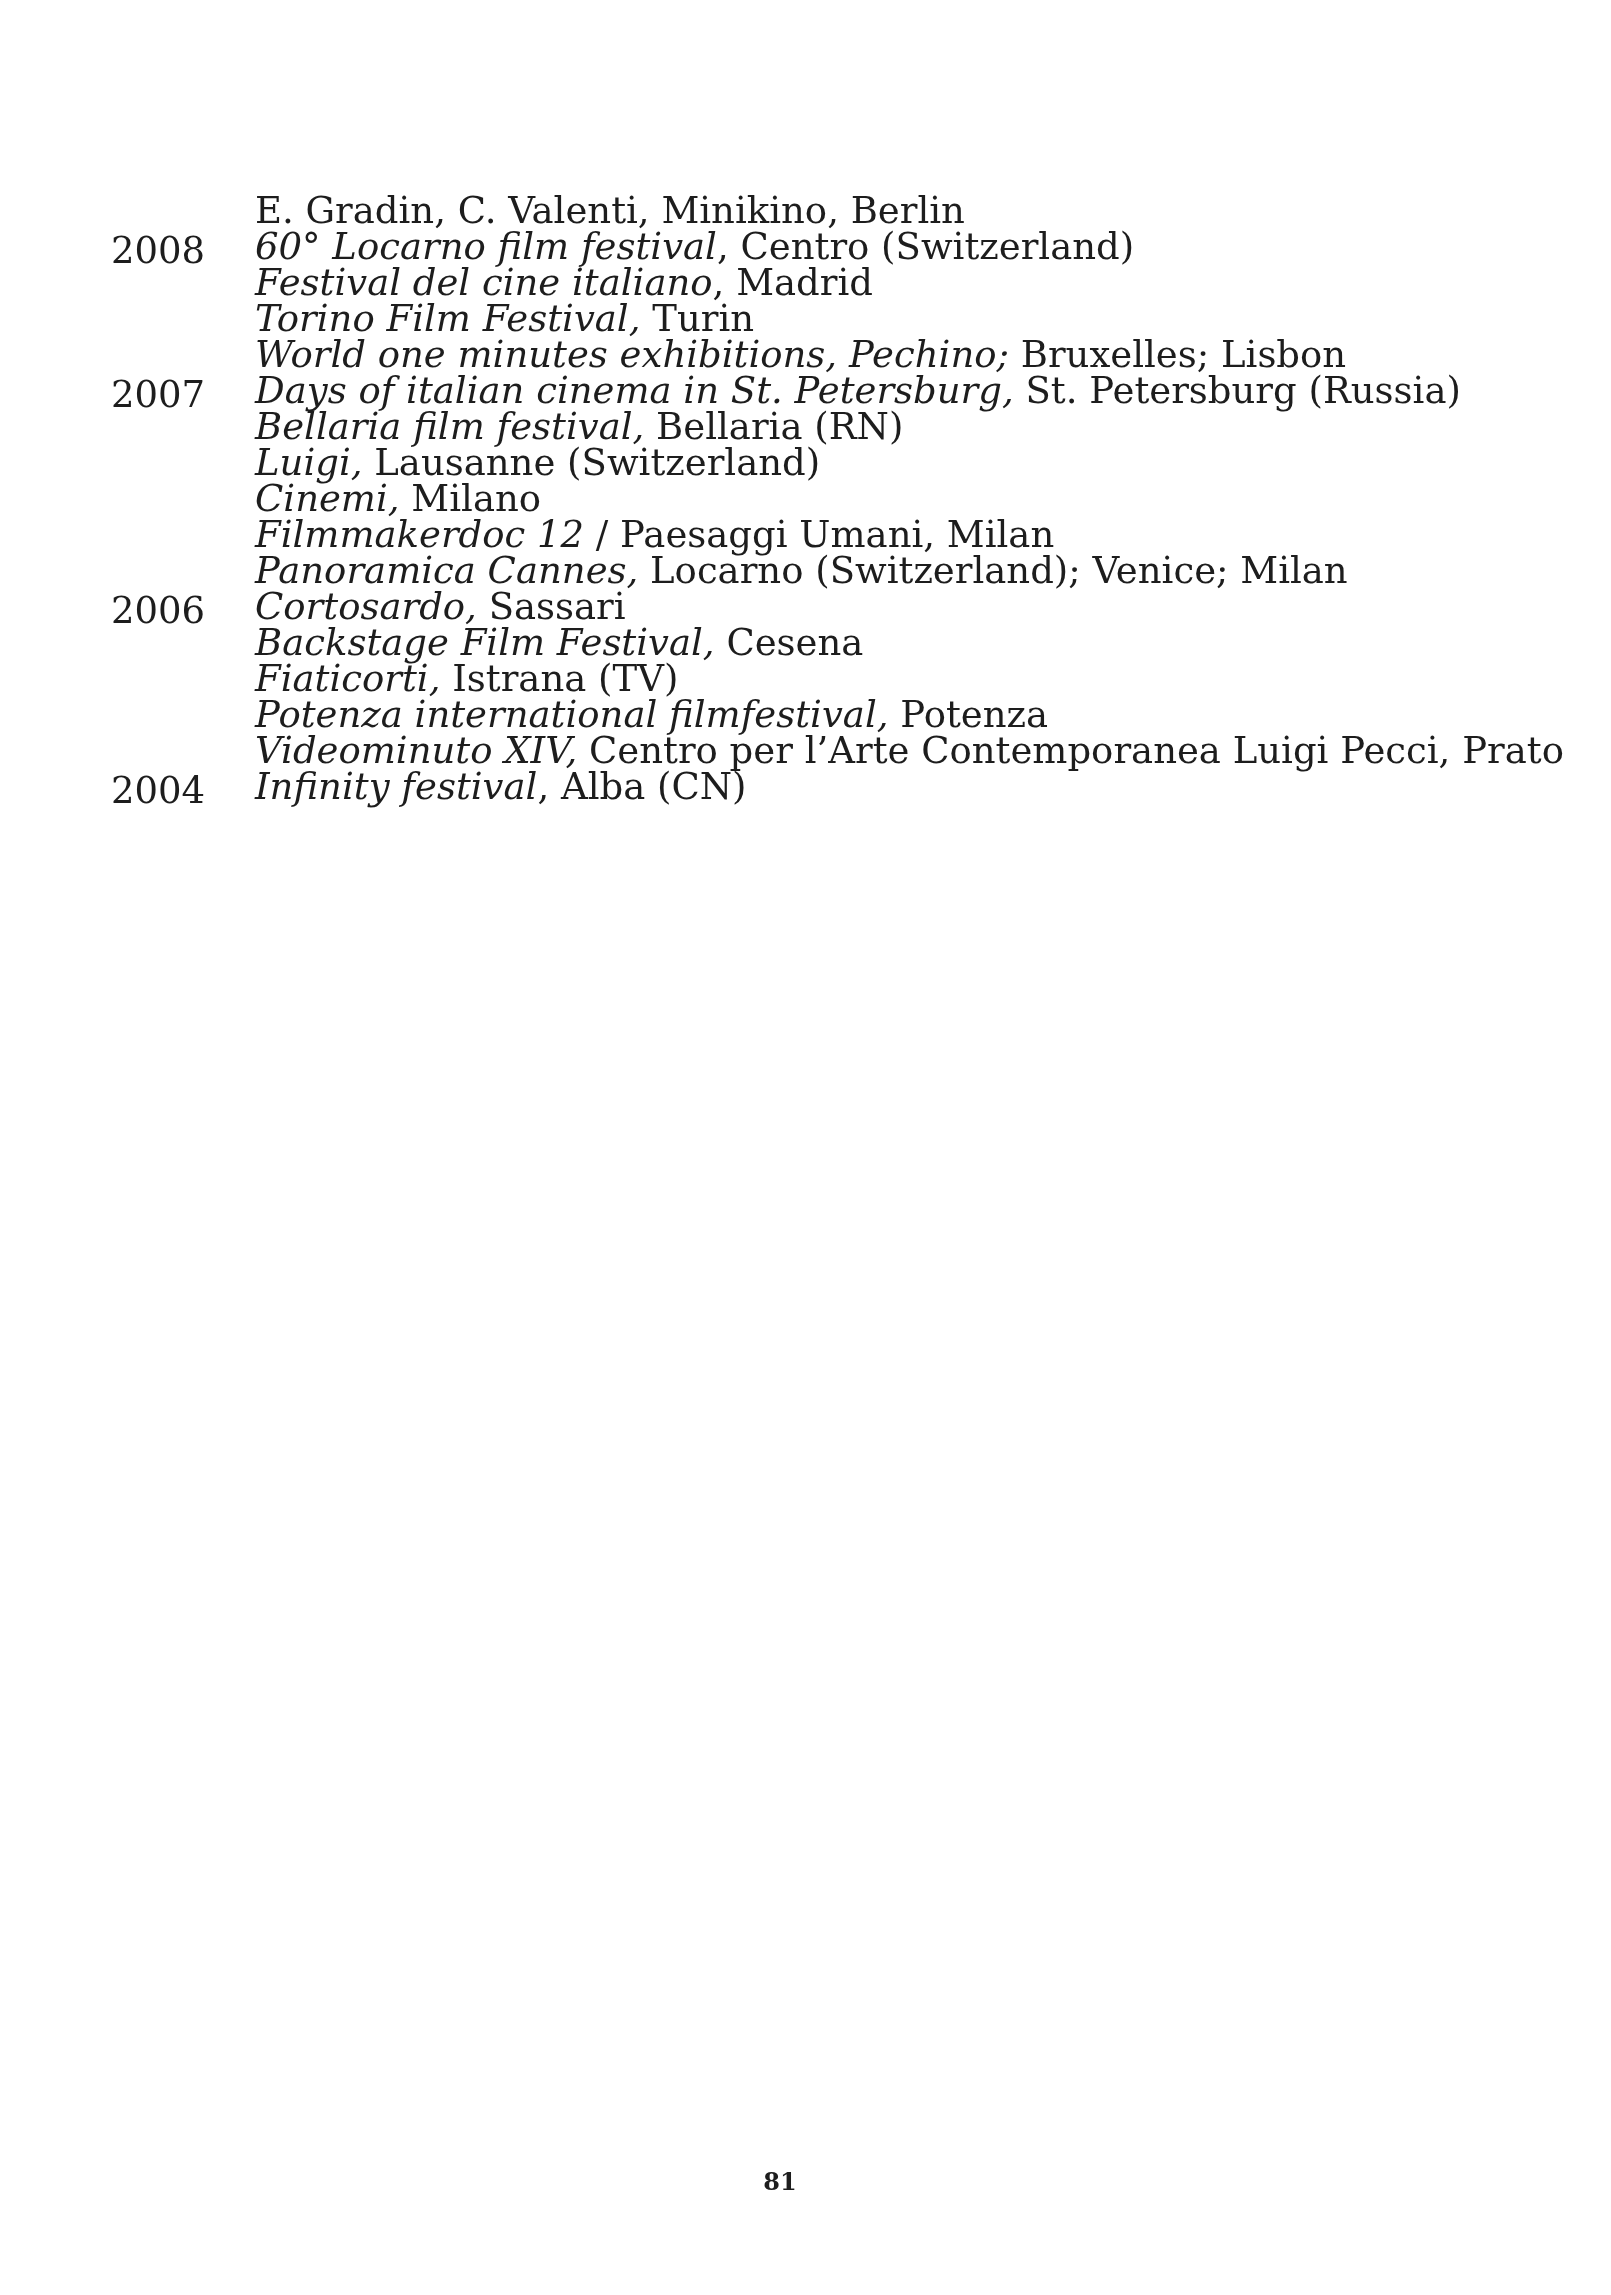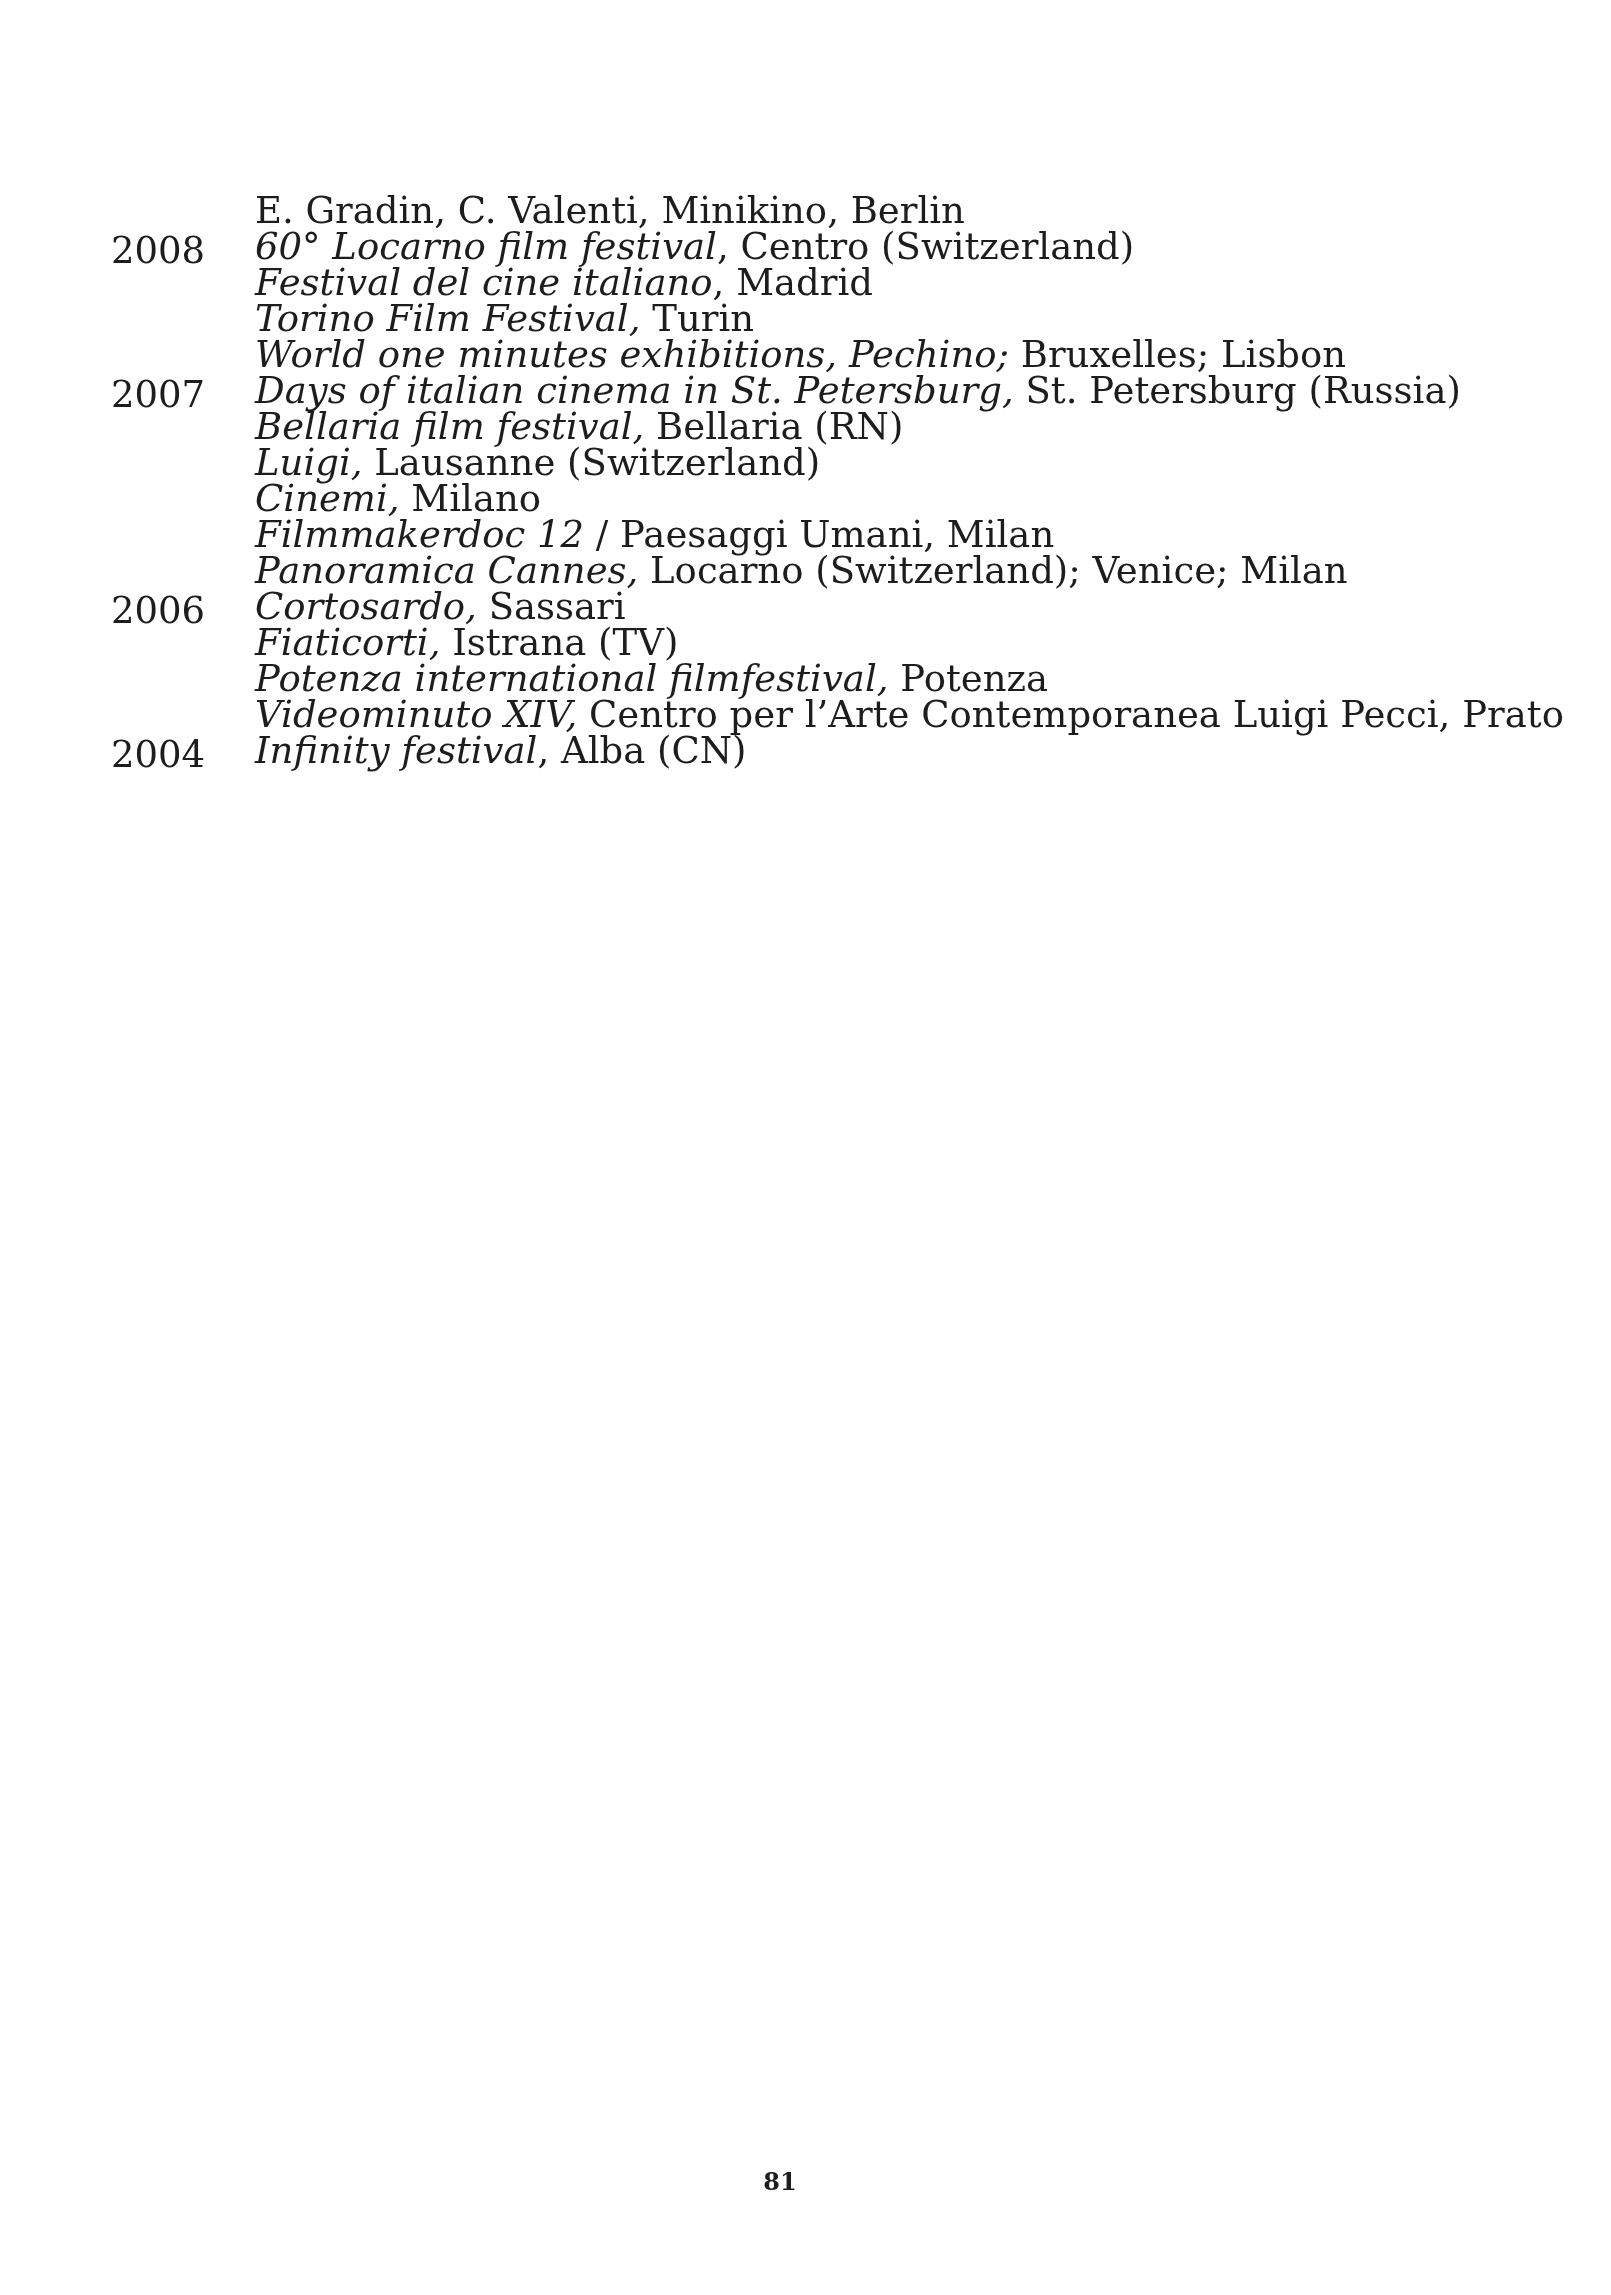--- a/index.html
+++ b/index.html
@@ -123,20 +123,24 @@
     <div class="row">
       <span class="year"></span>
       <span class="text"><em class="title">Panoramica Cannes,</em><span class="rest"> Locarno (Switzerland); Venice; Milan</span></span>
     </div>
 
     <div class="row">
       <span class="year">2006</span>
       <span class="text"><em class="title">Cortosardo,</em><span class="rest"> Sassari</span></span>
     </div>
 
+    <div class="row">
+      <span class="year"></span>
+      <span class="text"><em class="title">Backstage Film Festival,</em><span class="rest"> Cesena</span></span>
+    </div>
 
     <div class="row">
       <span class="year"></span>
       <span class="text"><em class="title">Fiaticorti,</em><span class="rest"> Istrana (TV)</span></span>
     </div>
 
     <div class="row">
       <span class="year"></span>
       <span class="text"><em class="title">Potenza international filmfestival,</em><span class="rest"> Potenza</span></span>
     </div>

